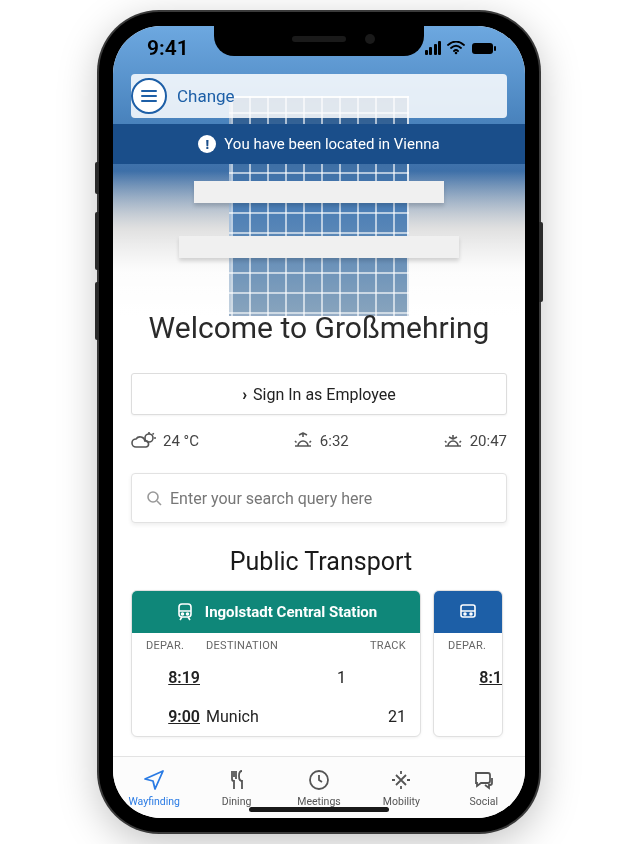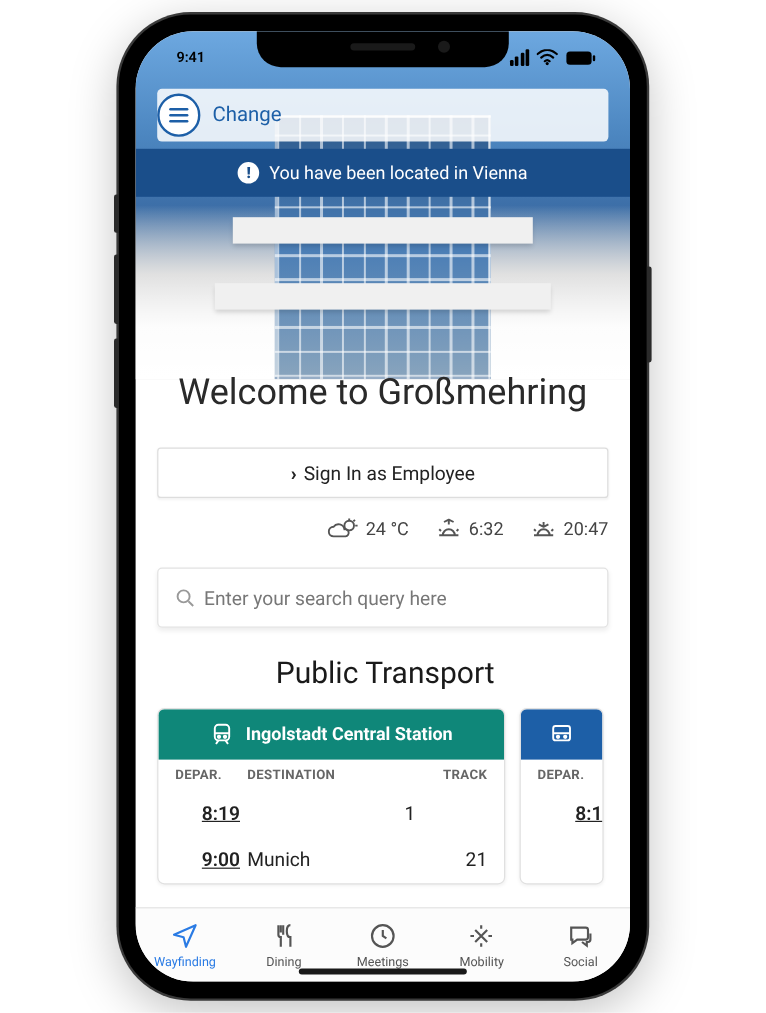--- a/index.html
+++ b/index.html
@@ -81,21 +81,21 @@
     box-shadow: 0 3px 4px rgba(0,0,0,.15);
   }
   .overhang1 { width:250px; top:155px; left:50%; transform:translateX(-50%);}
   .overhang2 { width:280px; top:210px; left:50%; transform:translateX(-50%);}
 
   
   .statusbar {
     position: absolute; top: 0; left:0; right:0; height: 44px;
     display:flex; justify-content:space-between; align-items:center;
     padding: 0 28px 0 34px;
-    color:#000; font-weight:600; font-size:12px;
+    color:#000; font-weight:600; font-size:21px;
     z-index:40;
   }
   .statusbar .right { display:flex; align-items:center; gap:6px;}
   .sig-bars { display:flex; align-items:flex-end; gap:1.5px;}
   .sig-bars span{ width:3px; background:#000; border-radius:1px;}
   .sig-bars span:nth-child(1){height:5px;}
   .sig-bars span:nth-child(2){height:8px;}
   .sig-bars span:nth-child(3){height:11px;}
   .sig-bars span:nth-child(4){height:14px;}
   .wifi-icon svg, .batt-icon svg { display:block; }
@@ -147,21 +147,21 @@
   }
   .signin {
     background:#fff; border:1px solid #ddd; border-radius:3px;
     height:42px; display:flex; align-items:center; justify-content:center;
     font-size:16px; color:#222; gap:6px;
     box-shadow: 0 1px 2px rgba(0,0,0,.05);
   }
   .chev { font-weight:900; }
 
   .weather {
-    display:flex; justify-content:flex-end; align-items:center;
+    display:flex; justify-content:space-between; align-items:center;
     gap:22px; margin:16px 0 22px;
     color:#444; font-size:15px;
   }
   .weather .grp { display:flex; align-items:center; gap:6px;}
   .weather svg { stroke:#555; stroke-width:1.6; fill:none;}
 
   .search {
     height:50px; background:#fff; border:1px solid #e2e2e2; border-radius:4px;
     display:flex; align-items:center; padding:0 14px;
     box-shadow: 0 2px 4px rgba(0,0,0,.07);
@@ -183,21 +183,21 @@
   }
   .card.partial { flex:0 0 70px; }
   .card-head {
     height:42px; display:flex; align-items:center; justify-content:center;
     gap:10px; color:#fff; font-weight:700; font-size:15px;
   }
   .card-head.teal { background:#0f8779;}
   .card-head.blue { background:#1d5fa7;}
   .tbl-head {
     display:grid; grid-template-columns: 60px 1fr 60px;
-    padding:6px 14px; font-size:11px; font-weight:700; color:#666;
+    padding:6px 14px; font-size:11px; font-weight:400; color:#666;
     letter-spacing:.3px;
   }
   .tbl-head .r { text-align:right;}
   .row {
     display:grid; grid-template-columns: 60px 1fr 60px;
     padding:10px 14px; font-size:16px; color:#222;
     align-items:center;
   }
   .row .t { font-weight:600; text-align:right; padding-right:6px;text-decoration:underline;}
   .row .r { text-align:right;}

